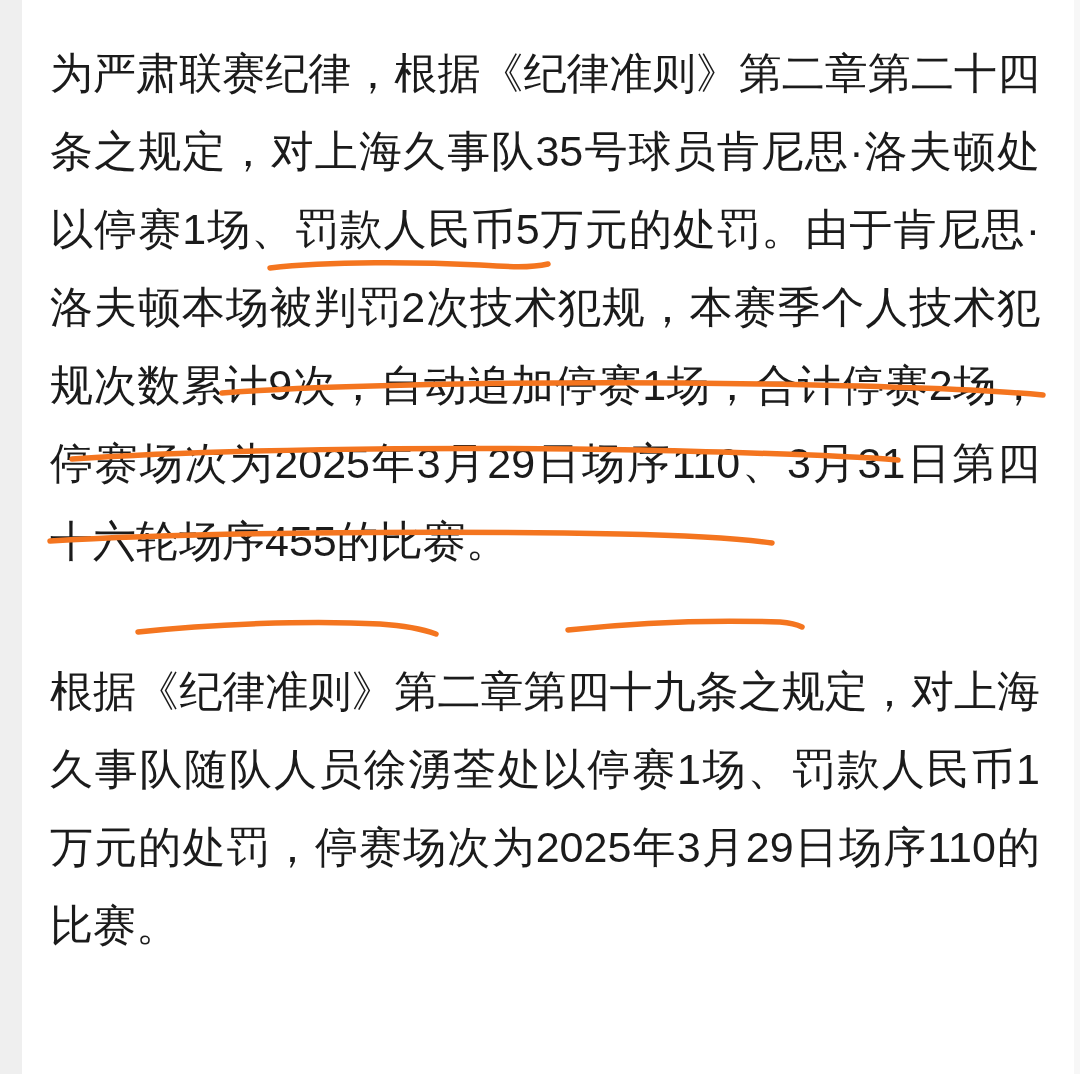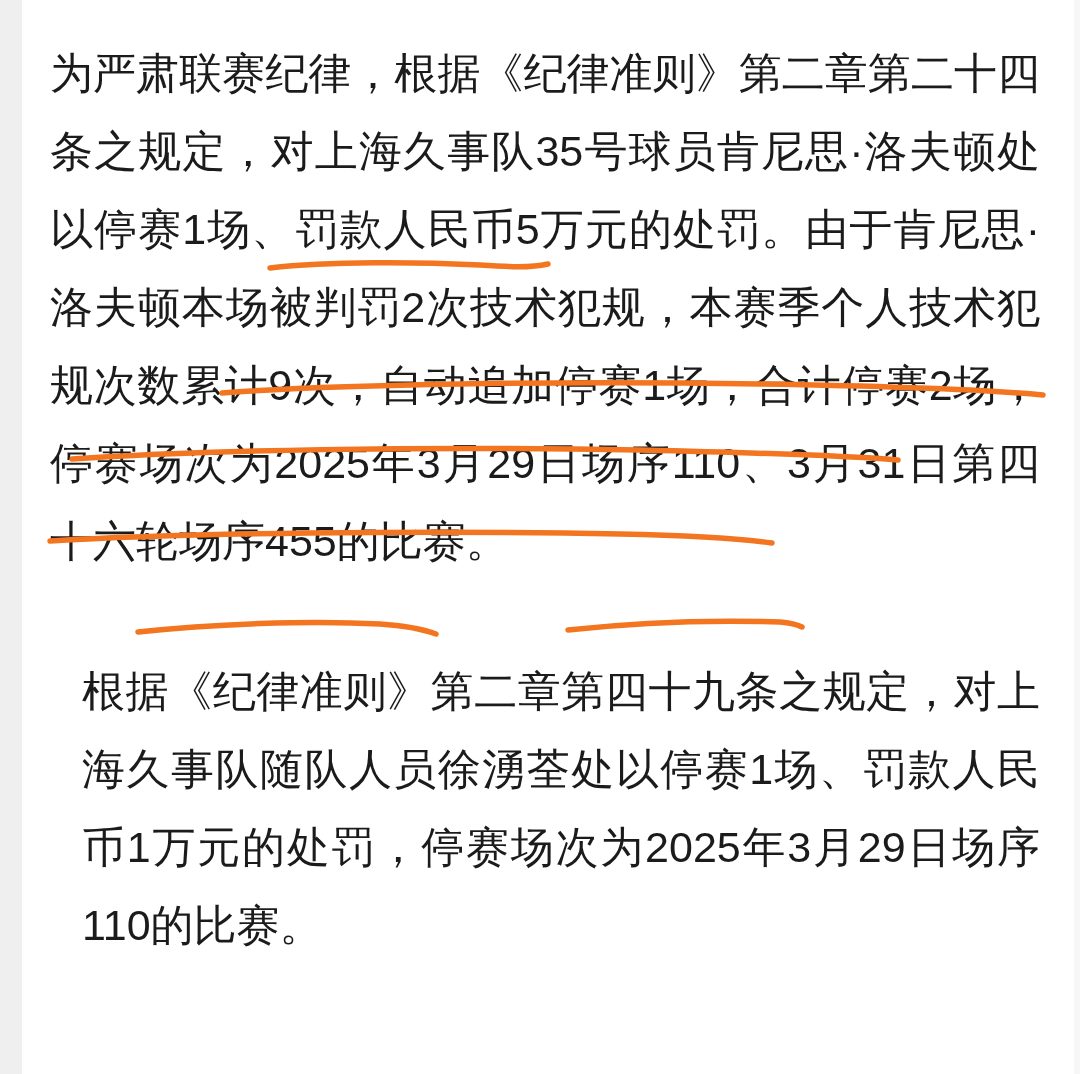--- a/index.html
+++ b/index.html
@@ -49,21 +49,20 @@
     line-height: 78px;
     color: #1b1b1b;
     letter-spacing: 0px;
     text-align: justify;
     text-justify: inter-ideograph;
     margin: 0;
     font-weight: 400;
   }
   .para + .para {
     margin-top: 72px;
-    margin-left: 32px;
   }
   
   .marks {
     position: absolute;
     left: 0;
     top: 0;
     width: 1080px;
     height: 1074px;
     pointer-events: none;
   }

